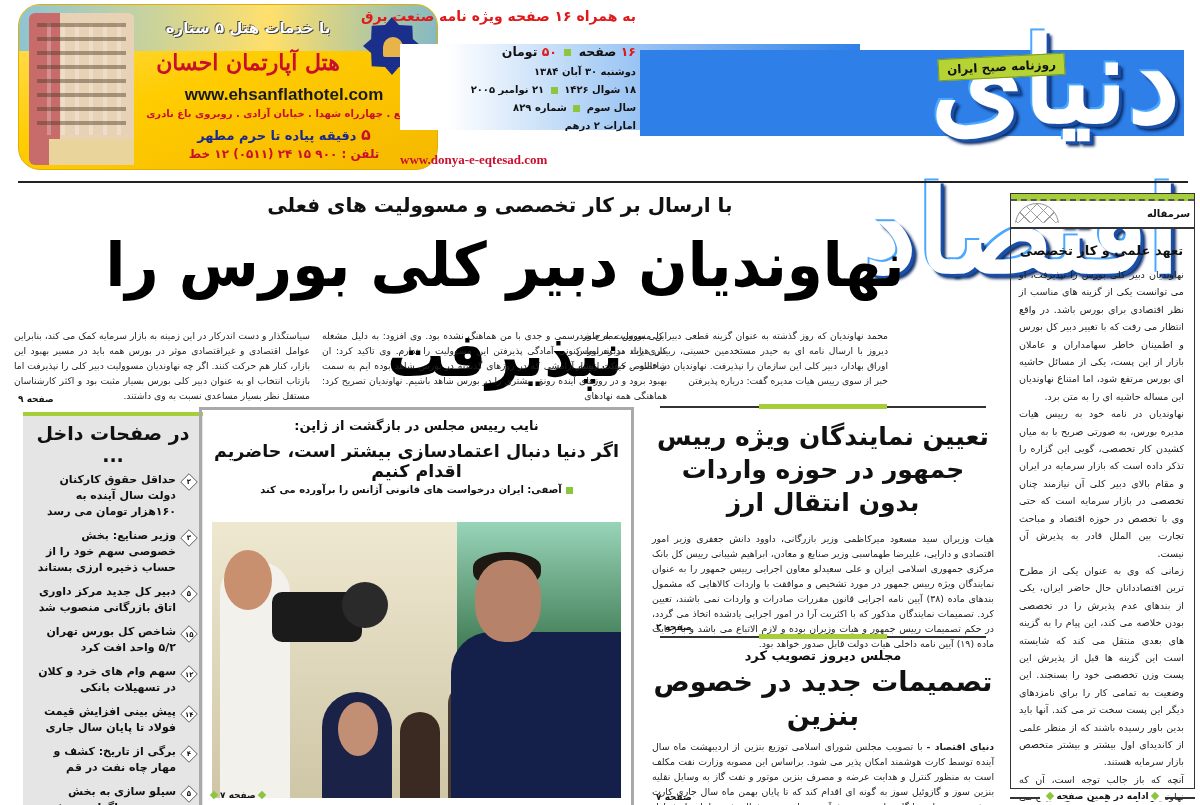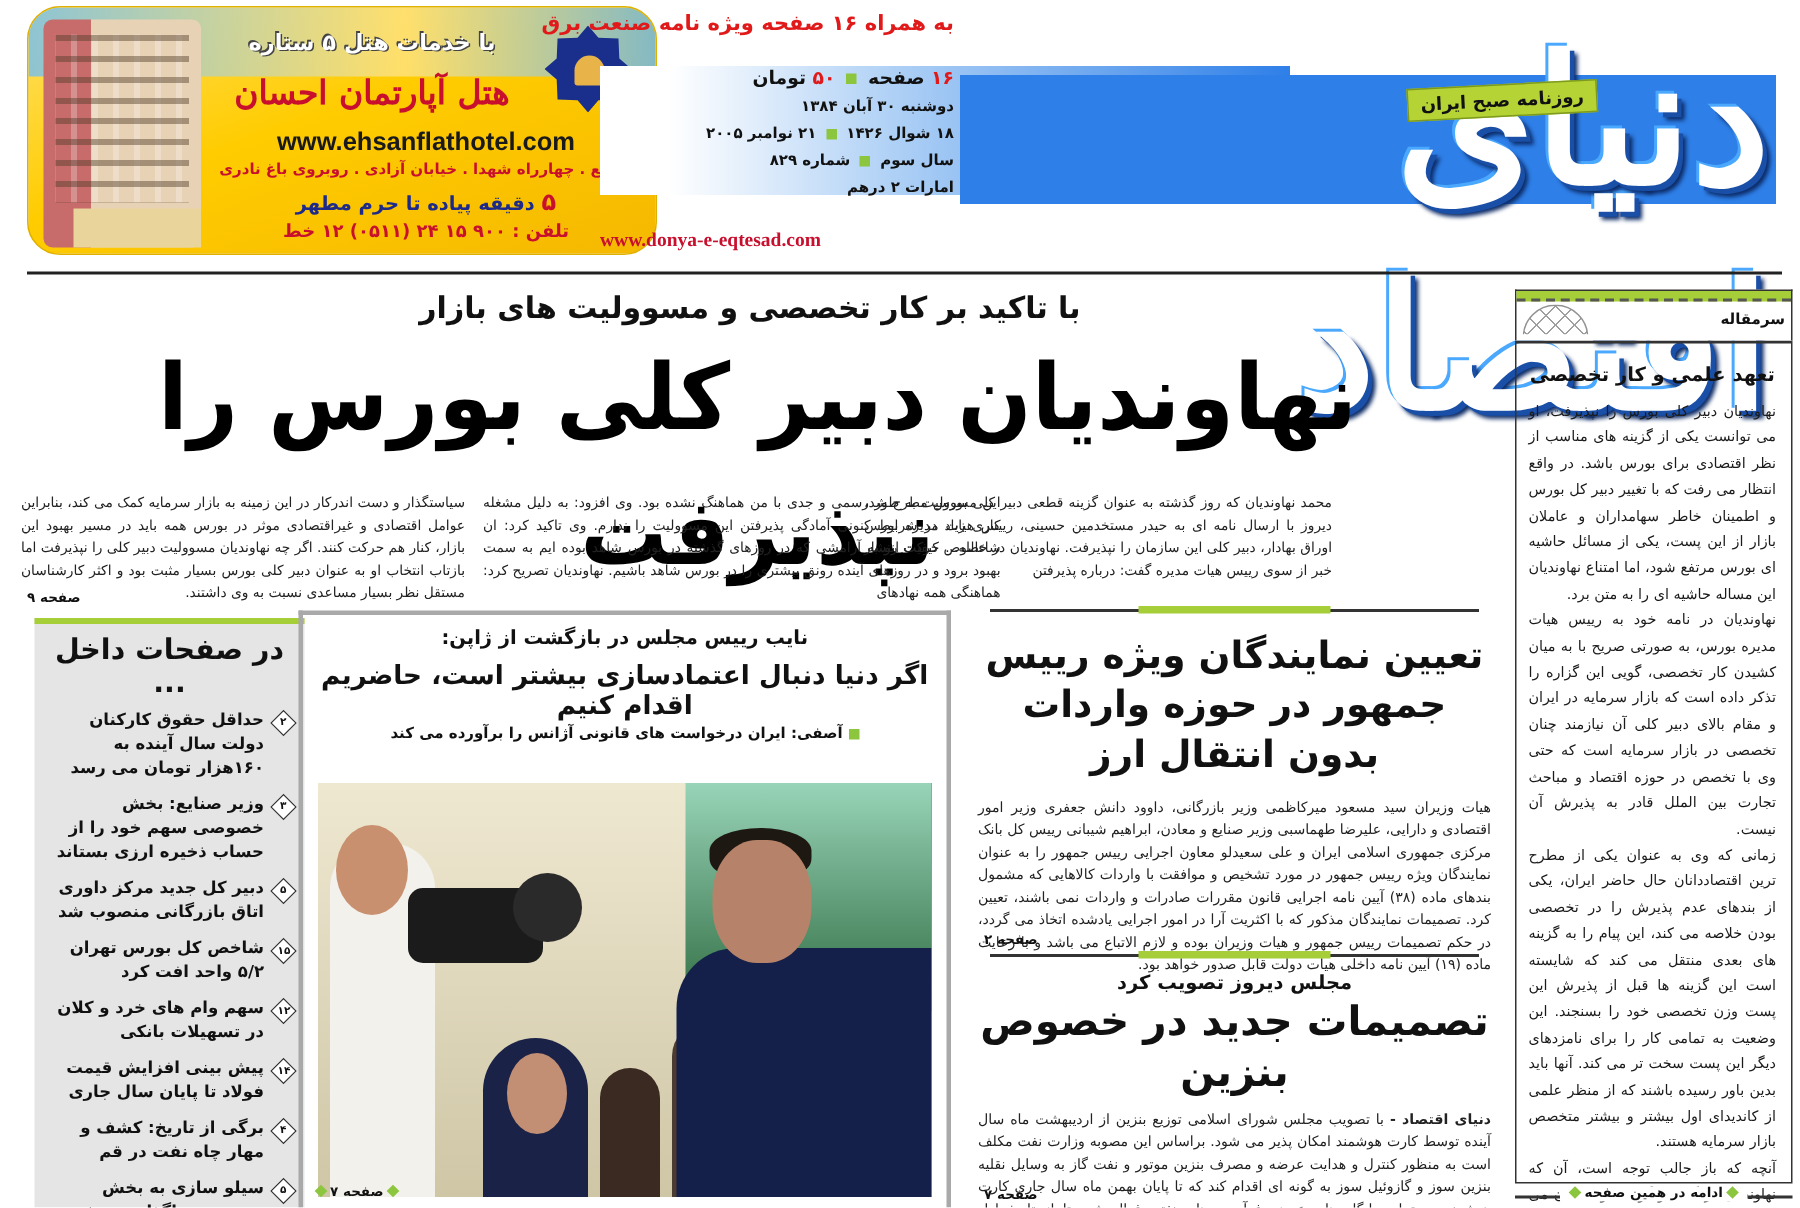--- a/index.html
+++ b/index.html
@@ -175,21 +175,21 @@
       <span class="sq"></span>
       <span>شماره ۸۲۹</span>
     </div>
     <div class="line" style="top:116px">امارات ۲ درهم</div>
     <div class="website">www.donya-e-eqtesad.com</div>
   </div>
 </div>
 
 <div class="rule-top"></div>
 
-<div class="kicker">با تاکید بر کار تخصصی و مسوولیت های بازار</div>
+<div class="kicker">با ارسال بر کار تخصصی و مسوولیت های فعلی</div>
 <div class="headline">نهاوندیان دبیر کلی بورس را نپذیرفت</div>
 
 <div class="cols c1">محمد نهاوندیان که روز گذشته به عنوان گزینه قطعی دبیر کلی بورس مطرح شد، دیروز با ارسال نامه ای به حیدر مستخدمین حسینی، رییس هیات مدیره بورس اوراق بهادار، دبیر کلی این سازمان را نپذیرفت. نهاوندیان در خصوص کیفیت انتشار خبر از سوی رییس هیات مدیره گفت: درباره پذیرفتن</div>
 <div class="cols c2">این مسوولیت به طور رسمی و جدی با من هماهنگ نشده بود. وی افزود: به دلیل مشغله کاری زیاد در شرایط کنونی آمادگی پذیرفتن این مسوولیت را ندارم. وی تاکید کرد: ان شاءالله... حرکت رو به آرامشی که در روزهای گذشته در بورس شاهد بوده ایم به سمت بهبود برود و در روزهای آینده رونق بیشتری را در بورس شاهد باشیم. نهاوندیان تصریح کرد: هماهنگی همه نهادهای</div>
 <div class="cols c3">سیاستگذار و دست اندرکار در این زمینه به بازار سرمایه کمک می کند، بنابراین عوامل اقتصادی و غیراقتصادی موثر در بورس همه باید در مسیر بهبود این بازار، کنار هم حرکت کنند. اگر چه نهاوندیان مسوولیت دبیر کلی را نپذیرفت اما بازتاب انتخاب او به عنوان دبیر کلی بورس بسیار مثبت بود و اکثر کارشناسان مستقل نظر بسیار مساعدی نسبت به وی داشتند.</div>
 <div class="page-ref" style="left:18px; top:394px;text-align:center;">صفحه ۹</div>
 
 <div class="inside">
   <div class="title">در صفحات داخل ...</div>
   <div class="item">

